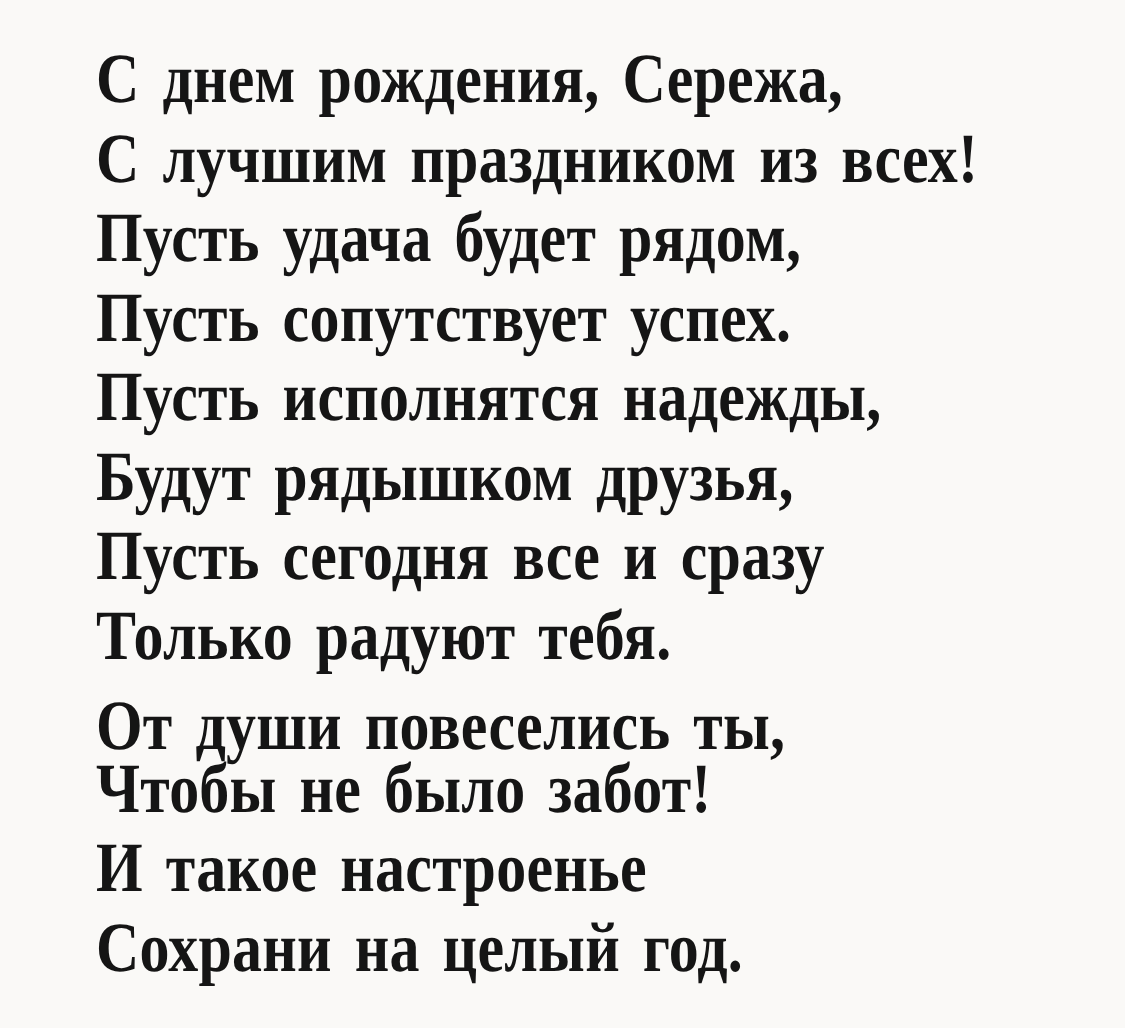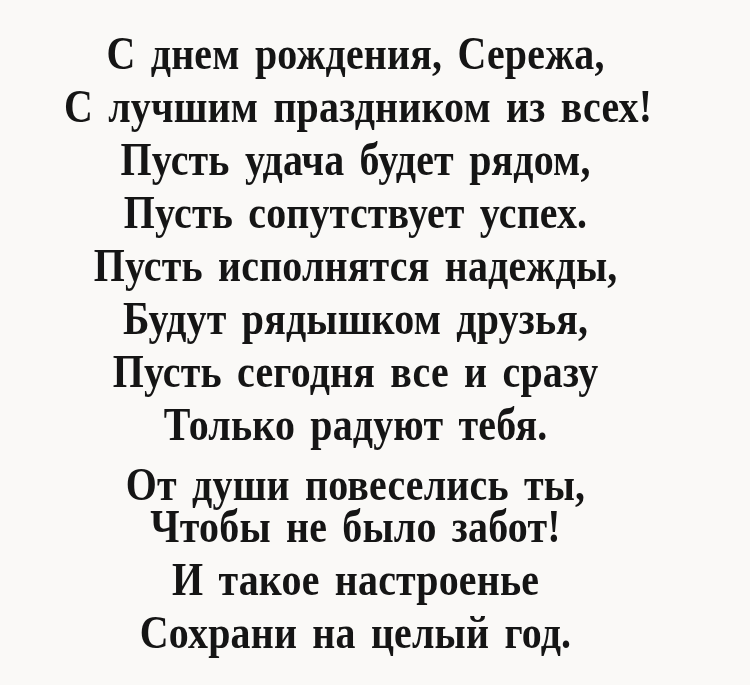--- a/index.html
+++ b/index.html
@@ -8,21 +8,20 @@
   }
   body {
     width: 750px;
     height: 685px;
     background: #faf9f7;
     overflow: hidden;
     position: relative;
   }
   .poem {
     padding: 27px 0 0 64px;
-    text-align: center;
   }
   .line {
     font-family: "Liberation Serif", "DejaVu Serif", serif;
     font-weight: 700;
     font-size: 47px;
     line-height: 53px;
     color: #151515;
     white-space: nowrap;
     word-spacing: 6px;
     letter-spacing: 0.2px;

